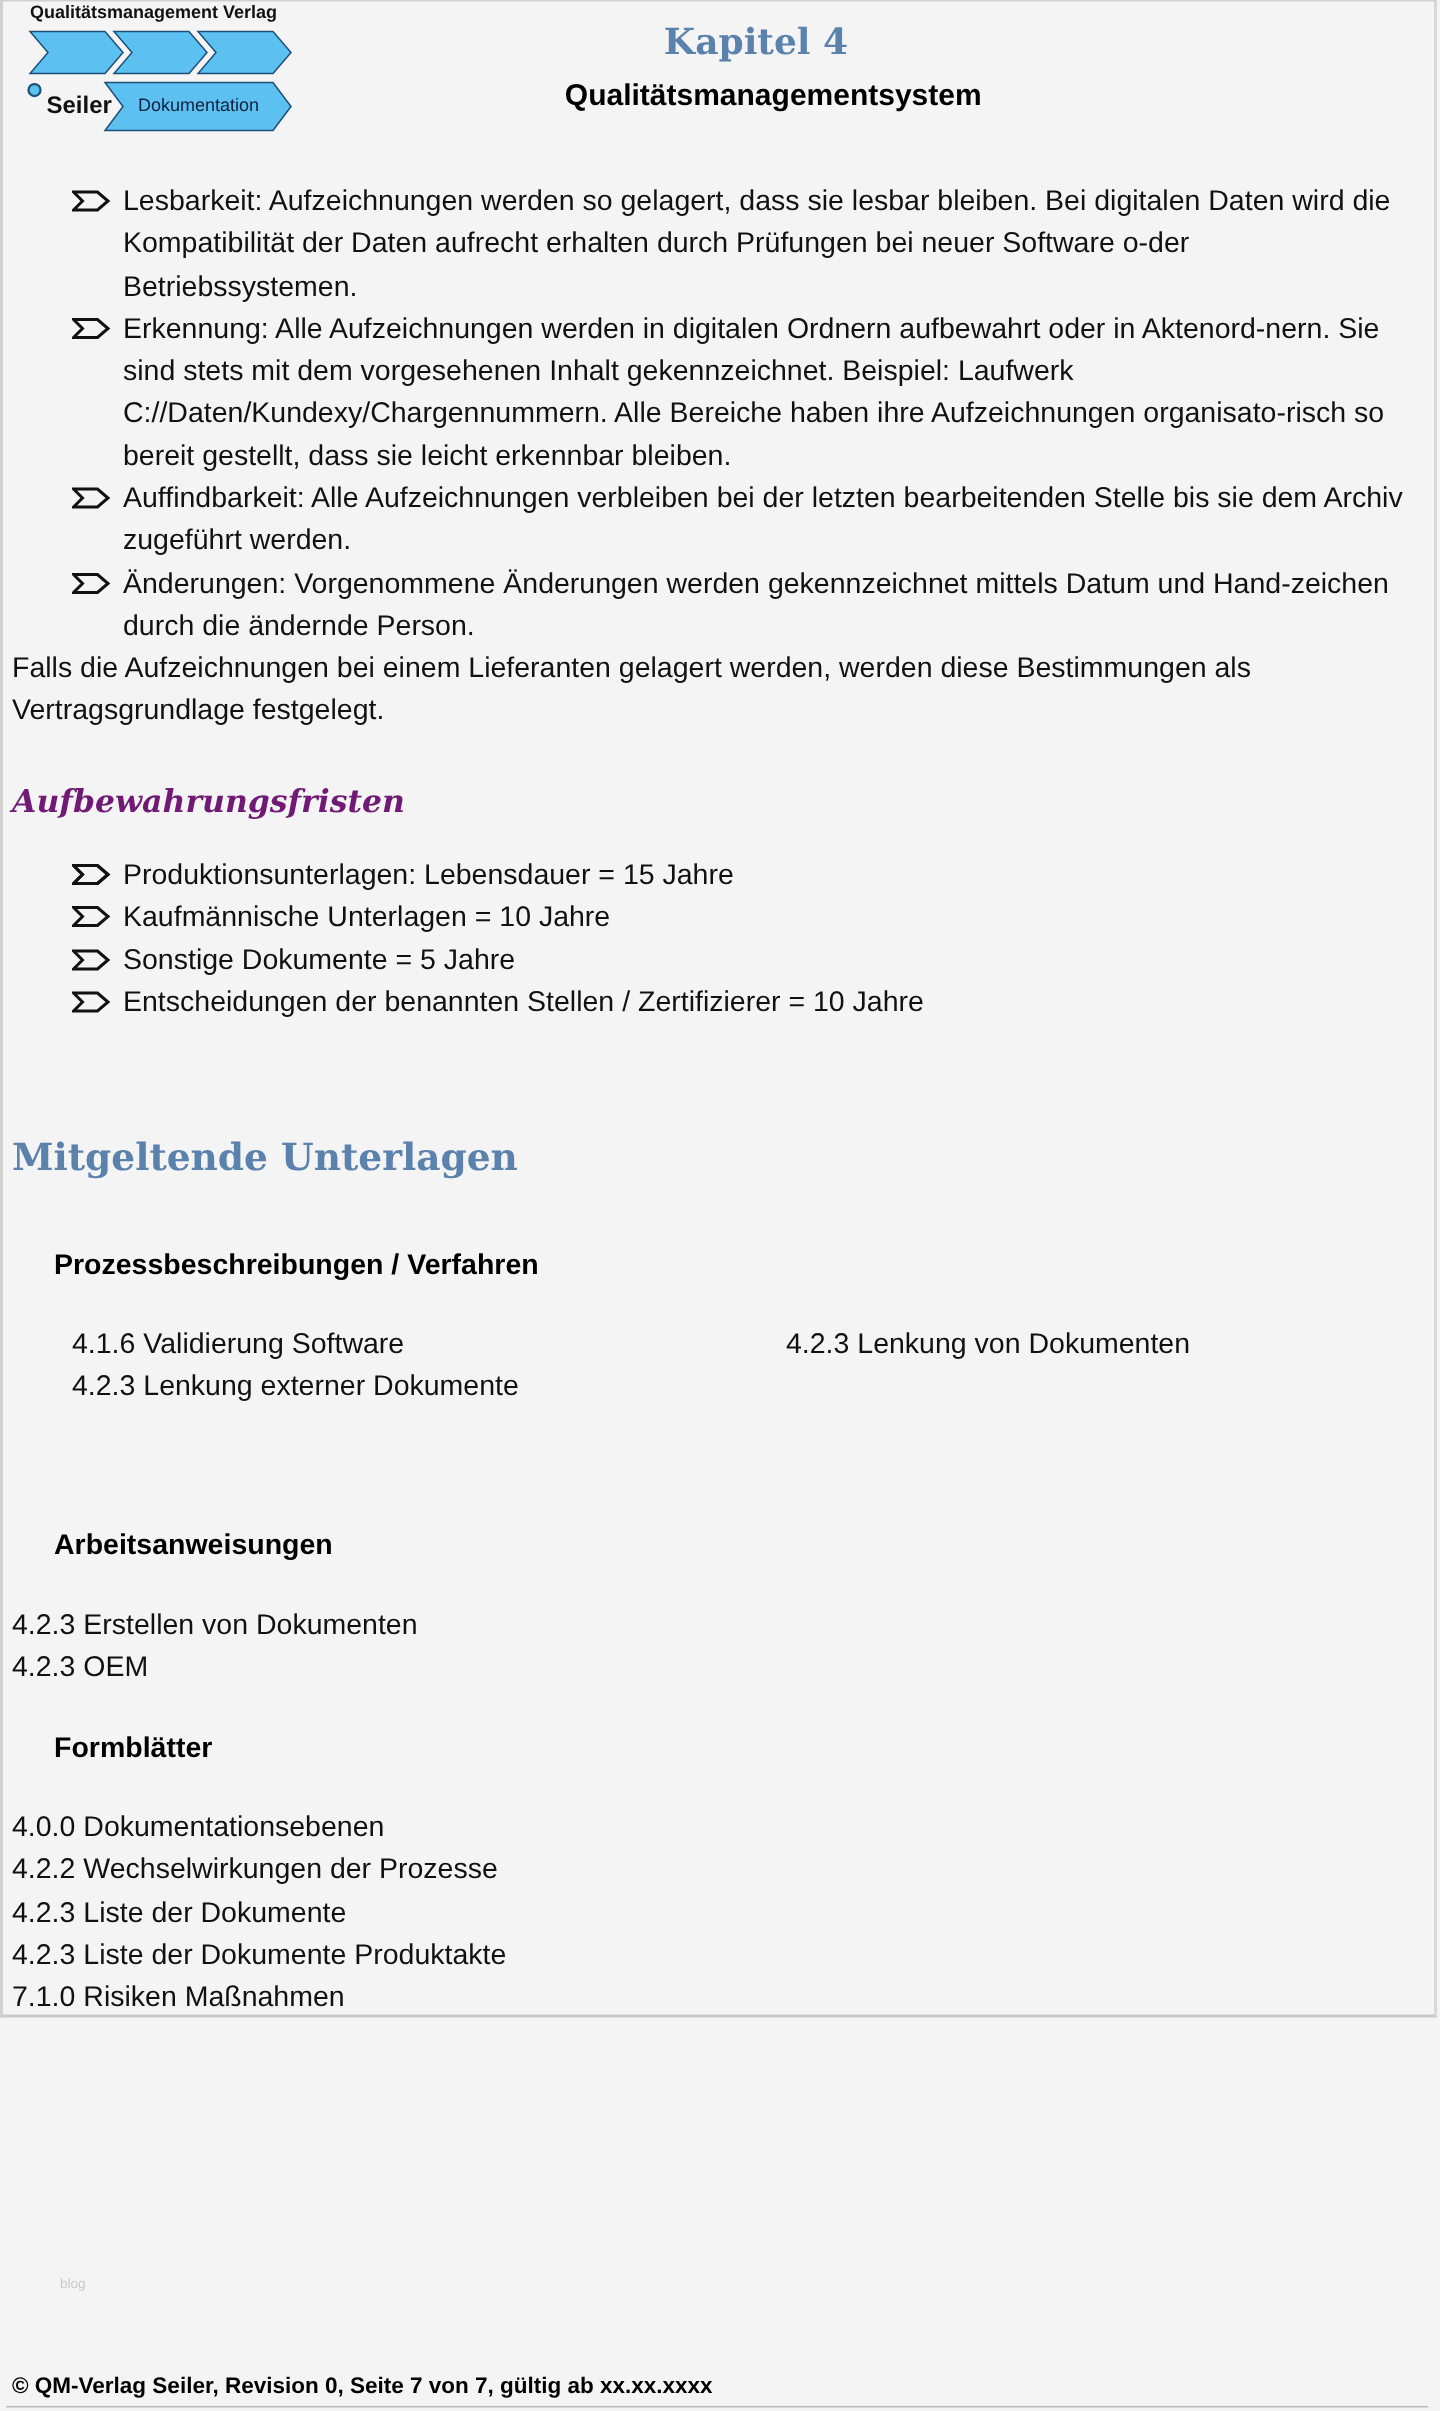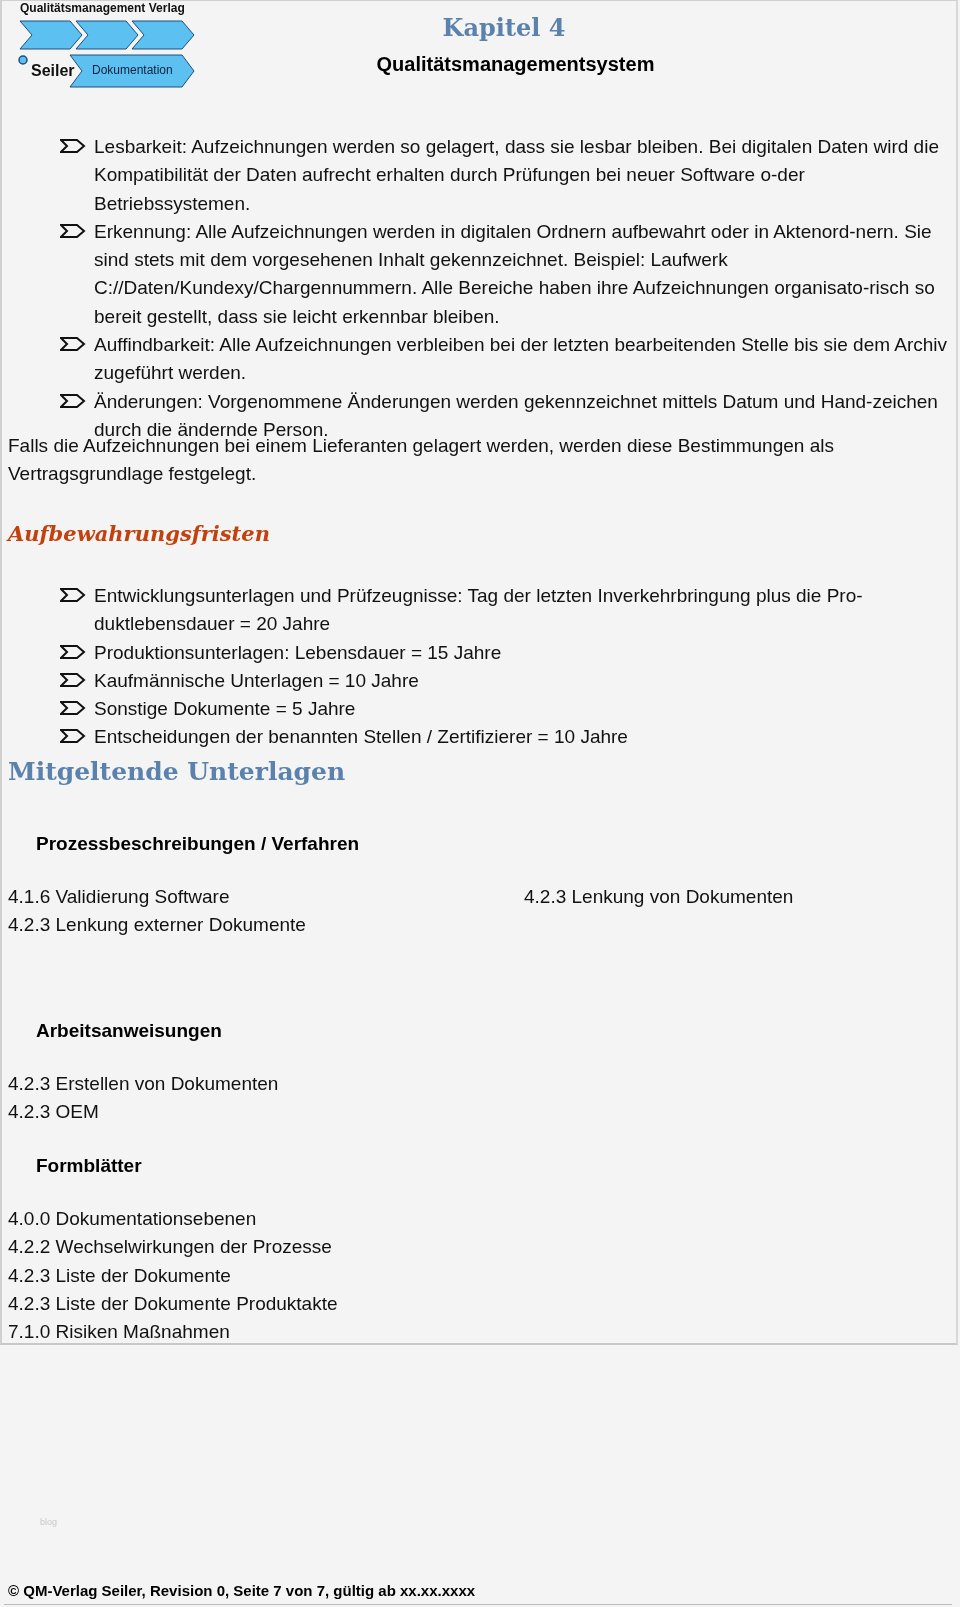--- a/index.html
+++ b/index.html
@@ -16,25 +16,25 @@
   .logo-title { position:absolute; left:18px; top:0px; font-size:12px; font-weight:bold; color:#111; letter-spacing:0px; }
   .logo-svg { position:absolute; left:14px; top:16px; }
   .seiler { position:absolute; left:29px; top:61px; font-size:16px; font-weight:bold; color:#111; }
   .doku-label { position:absolute; left:90px; top:62px; font-size:12px; color:#102040; }
   .kapitel { position:absolute; left:0; width:960px; top:12px; text-align:center; font-family:"DejaVu Serif", serif; font-weight:bold; font-size:24px; color:#5a82ad; }
   .kapitel span { position:relative; left:22px; }
   .subtitle { position:absolute; left:0; width:960px; top:52px; text-align:center; font-size:20px; font-weight:bold; color:#000; }
   .subtitle span { position:relative; left:22px;margin-left:23px; }
 
   .body-text { font-family:"Liberation Sans", sans-serif; font-size:19px; line-height:28.3px; color:#111; }
-  .blist { position:absolute; left:46px; top:120px; width:890px; margin:12px; padding:0; list-style:none; }
+  .blist { position:absolute; left:46px; top:120px; width:890px; margin:0; padding:0; list-style:none; }
   .blist li { position:relative; padding-left:34px; }
   .bullet-icon { position:absolute; left:0; top:5px; width:26px; height:16px; }
   .para { position:absolute; left:6px; top:431px; width:930px; }
-  .h-italic { position:absolute; left:6px; top:520px; font-family:"DejaVu Serif", serif; font-style:italic; font-weight:bold; font-size:21px; color:#c2410c; }
+  .h-italic { position:absolute; left:6px; top:520px; font-family:"DejaVu Serif", serif; font-style:italic; font-weight:bold; font-size:21px; color:#701a75; }
   .blist2 { top:569px; }
   .h-mit { position:absolute; left:6px; top:756px; font-family:"DejaVu Serif", serif; font-weight:bold; font-size:25px; color:#5a82ad; }
   .sub-h { position:absolute; left:6px; font-size:19px; font-weight:bold; color:#000;margin-left:28px; }
   .refcol { position:absolute; left:6px; margin:0; padding:0; list-style:none; }
   .footer { position:absolute; left:6px; top:1581px; font-size:15px; font-weight:bold; color:#000; }
   .faint { position:absolute; left:38px; top:1516px; font-size:9px; color:#c8c8c8; }
   .footer-line { position:absolute; left:2px; right:4px; top:1603px; height:1px; background:#bdbdbd; }
 </style>
 </head>
 <body>
@@ -85,21 +85,20 @@
   </ul>
 
   <div class="para body-text">Falls die Aufzeichnungen bei einem Lieferanten gelagert werden, werden diese Bestimmungen als Vertragsgrundlage festgelegt.</div>
 
   <div class="h-italic">Aufbewahrungsfristen</div>
   <ul class="blist blist2 body-text">
     <li>
       <svg class="bullet-icon" viewBox="0 0 26 16">
           <path d="M1,2 L17,2 L24,8 L17,14 L1,14 L7,8 Z" fill="none" stroke="#111" stroke-width="2"></path>
         </svg>
-      <span>Entwicklungsunterlagen und Prüfzeugnisse: Tag der letzten Inverkehrbringung plus die Pro-duktlebensdauer = 20 Jahre</span>
     </li>
     <li>
       <svg class="bullet-icon" viewBox="0 0 26 16">
           <path d="M1,2 L17,2 L24,8 L17,14 L1,14 L7,8 Z" fill="none" stroke="#111" stroke-width="2"></path>
         </svg>
       <span>Produktionsunterlagen: Lebensdauer = 15 Jahre</span>
     </li>
     <li>
       <svg class="bullet-icon" viewBox="0 0 26 16">
           <path d="M1,2 L17,2 L24,8 L17,14 L1,14 L7,8 Z" fill="none" stroke="#111" stroke-width="2"></path>
@@ -116,21 +115,21 @@
       <svg class="bullet-icon" viewBox="0 0 26 16">
           <path d="M1,2 L17,2 L24,8 L17,14 L1,14 L7,8 Z" fill="none" stroke="#111" stroke-width="2"></path>
         </svg>
       <span>Entscheidungen der benannten Stellen / Zertifizierer = 10 Jahre</span>
     </li>
   </ul>
 
   <div class="h-mit">Mitgeltende Unterlagen</div>
 
   <div class="sub-h" style="top:832px;">Prozessbeschreibungen / Verfahren</div>
-  <ul class="refcol body-text" style="top:882px;">
+  <ul class="refcol body-text" style="top:882px;margin-left:40px;">
     <li>4.1.6 Validierung Software</li>
     <li>4.2.3 Lenkung externer Dokumente</li>
   </ul>
   <ul class="refcol body-text" style="top:882px; left:522px;">
     <li>4.2.3 Lenkung von Dokumenten</li>
   </ul>
 
   <div class="sub-h" style="top:1019px;">Arbeitsanweisungen</div>
   <ul class="refcol body-text" style="top:1069px;">
     <li>4.2.3 Erstellen von Dokumenten</li>

